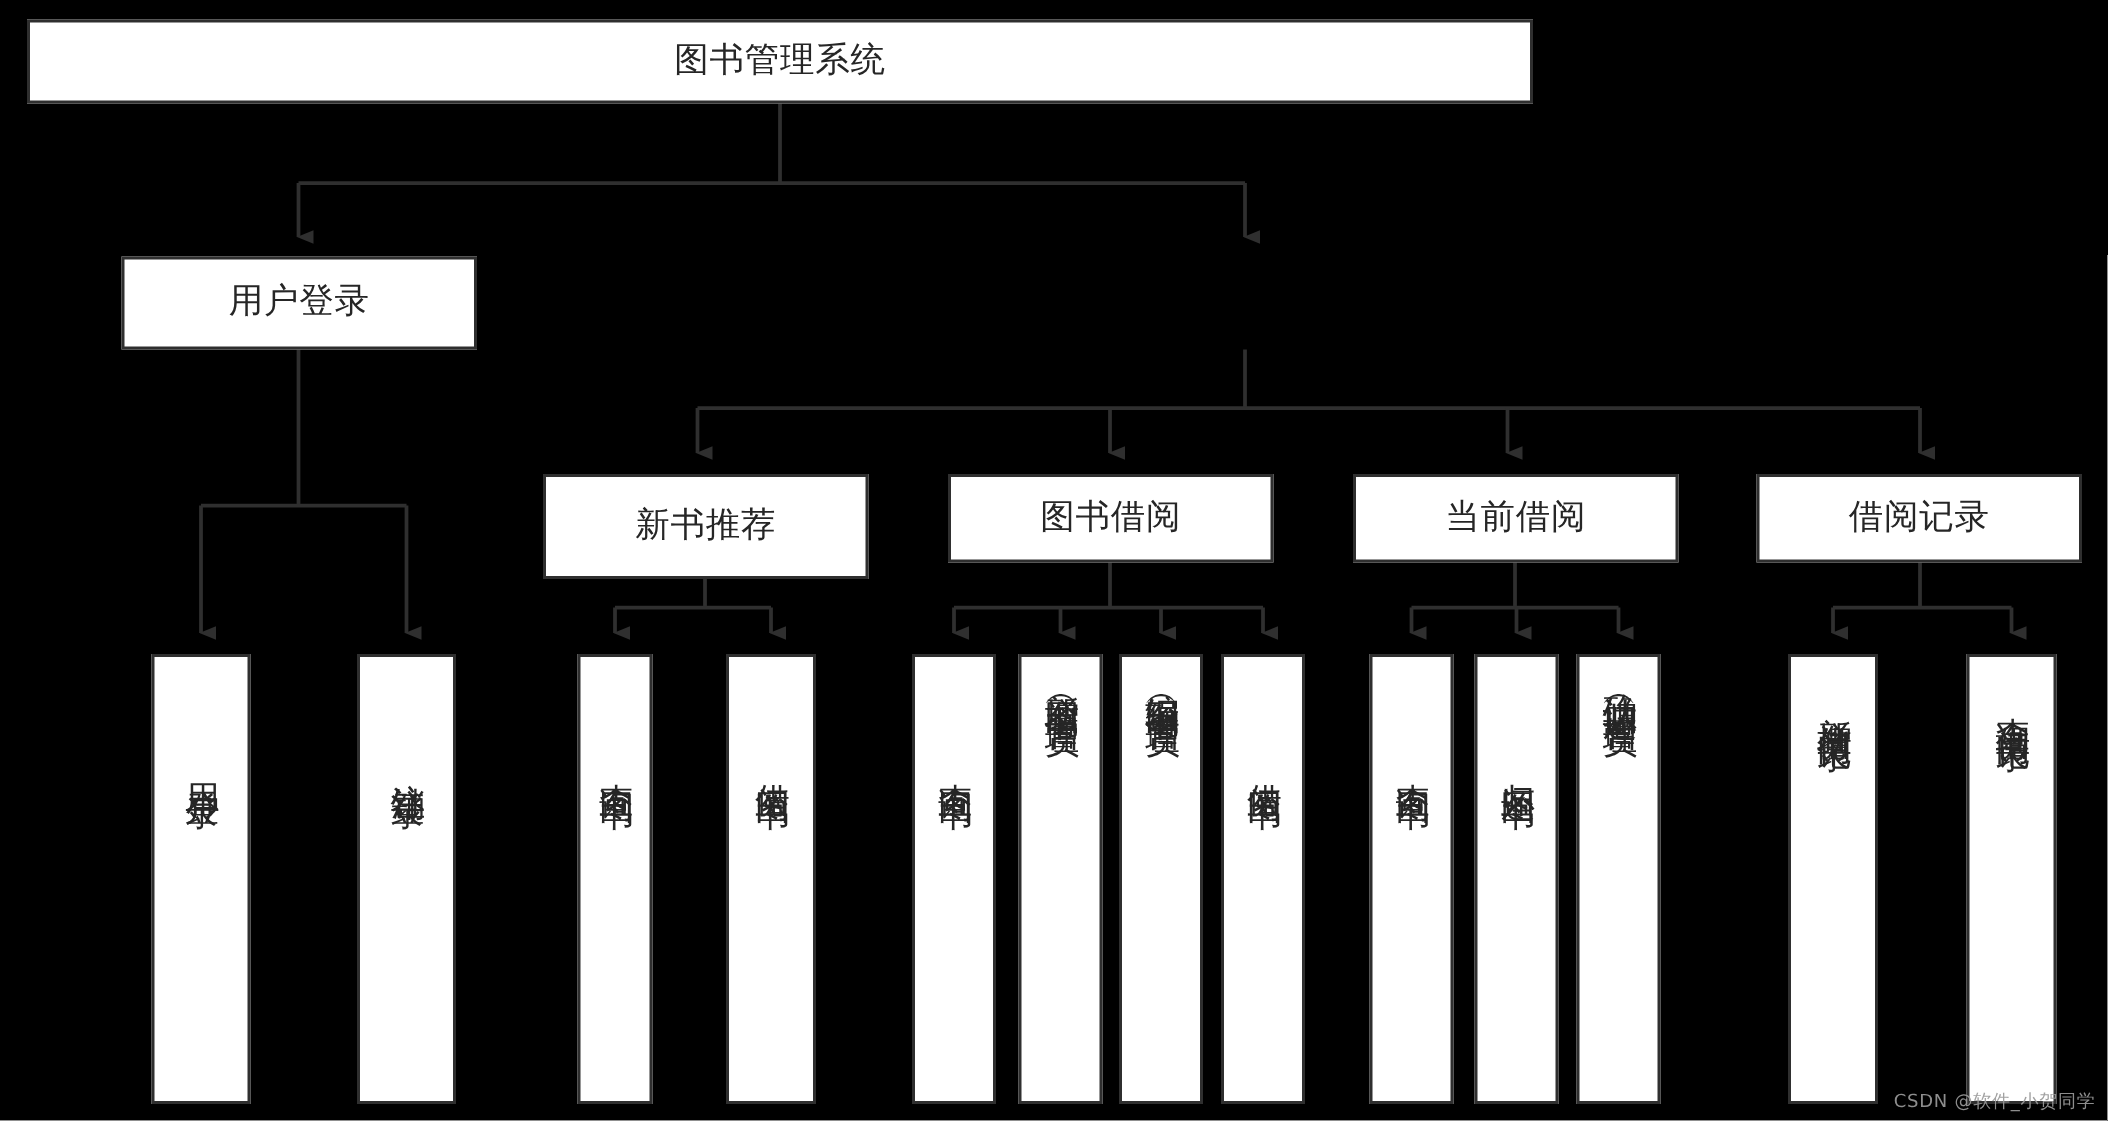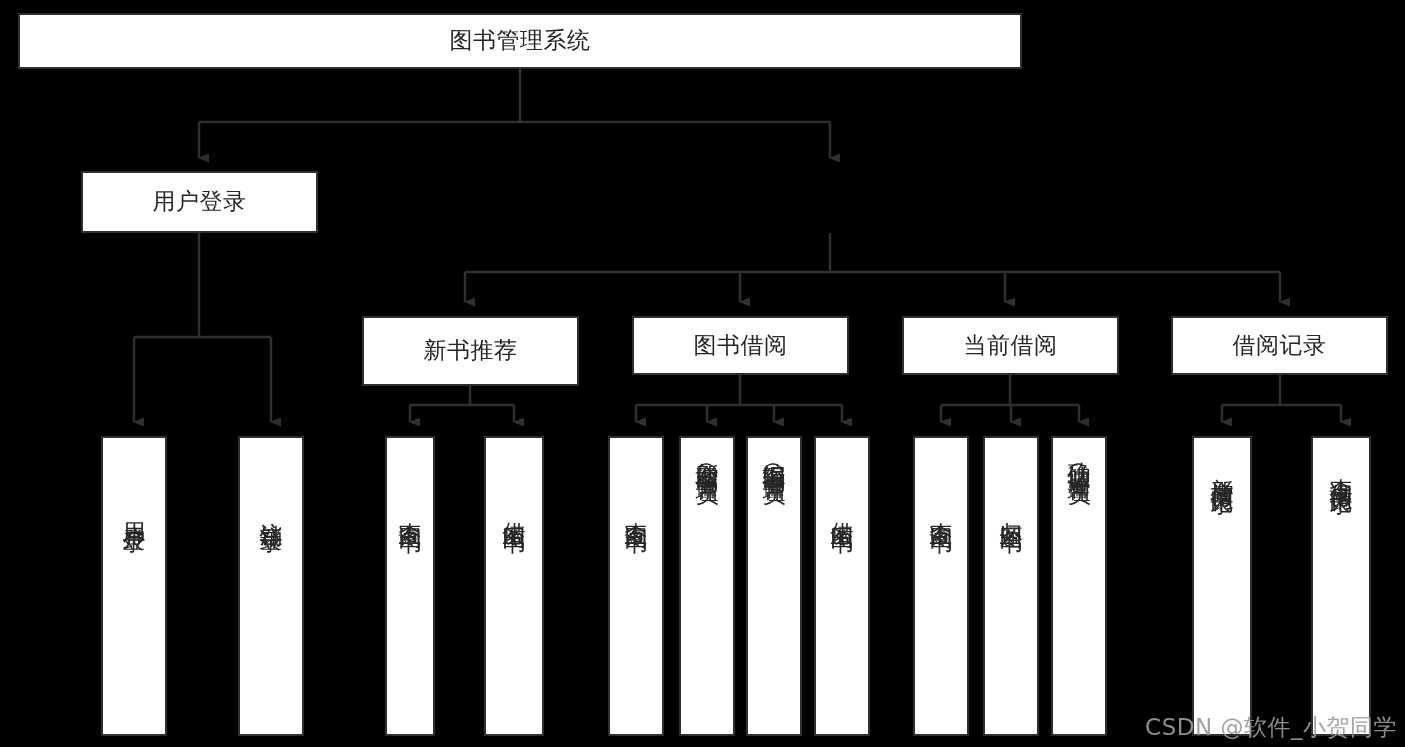--- a/index.html
+++ b/index.html
@@ -51,21 +51,21 @@
     line-height: 1;
   }
   .node-box.vertical {
     align-items: flex-start;
     justify-content: center;
   }
   .watermark {
     position: absolute;
     right: 8px;
     bottom: 4px;
-    font-size: 23px;
+    font-size: 12px;
     color: #9a9a9a;
     letter-spacing: 0.5px;
     white-space: pre;
     opacity: 0.92;
   }
 </style>
 </head>
 <body>
 
 <div id="diagram-root">

